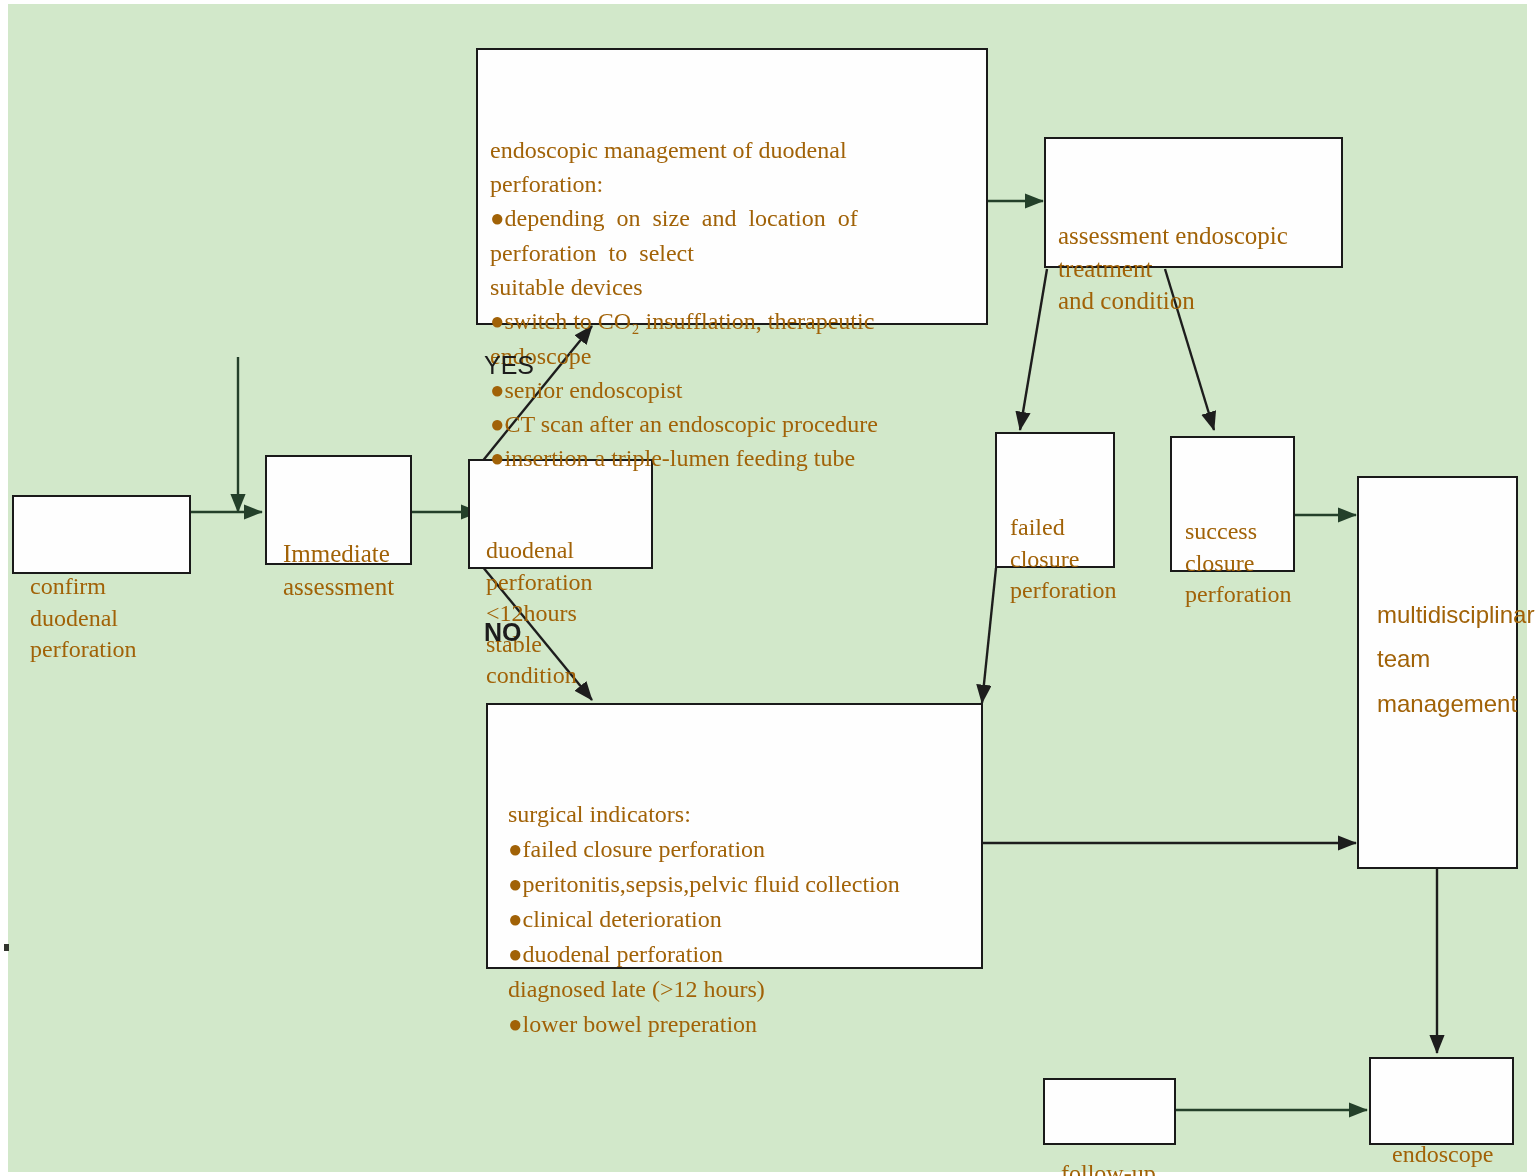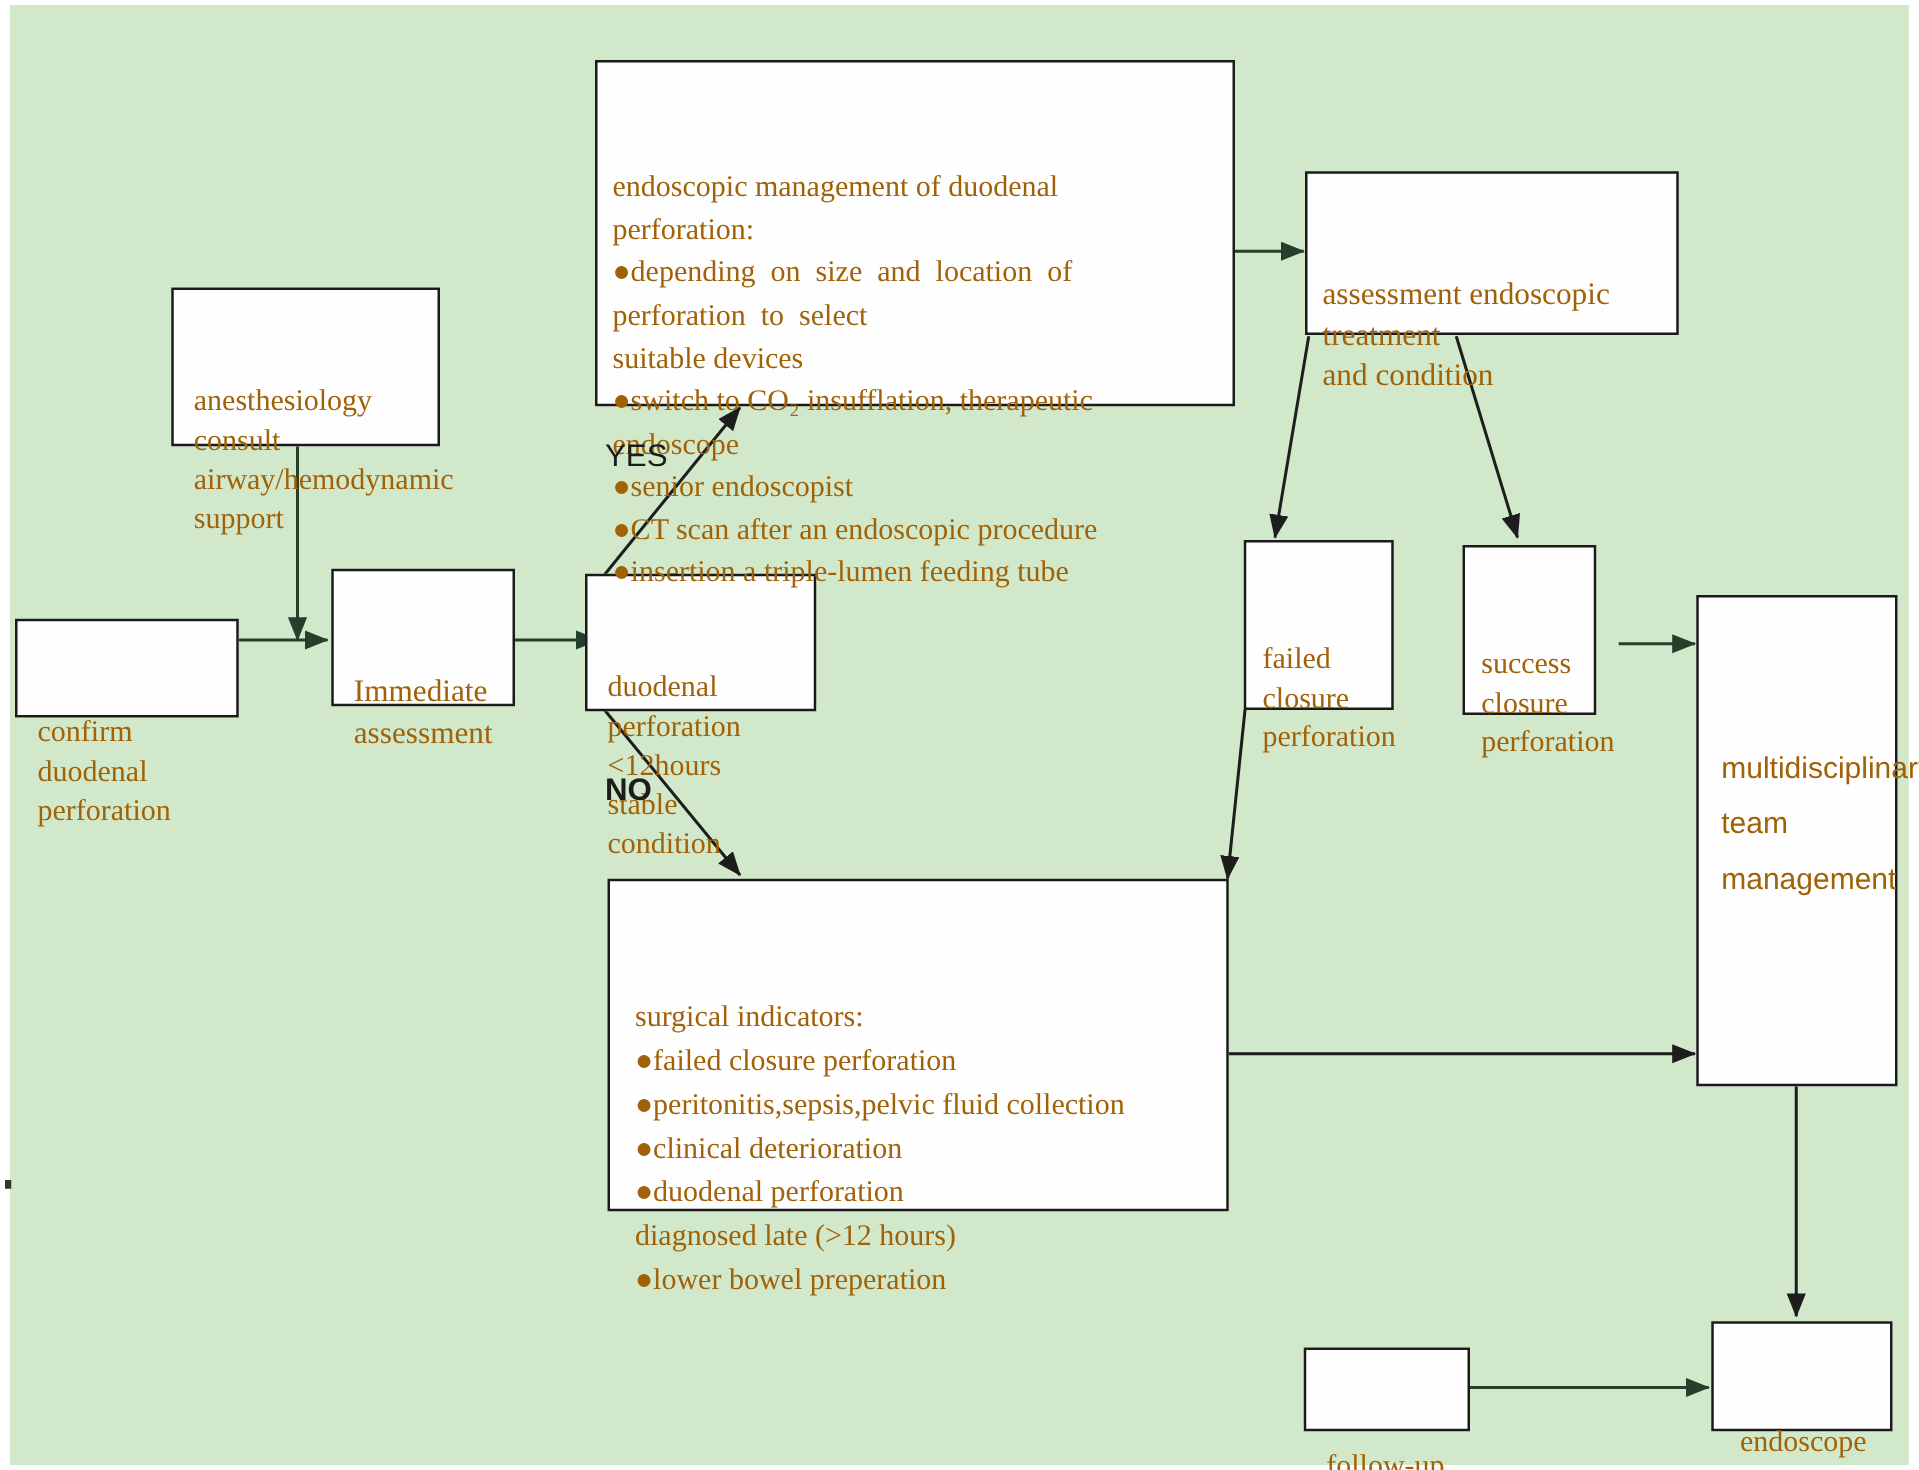--- a/index.html
+++ b/index.html
@@ -104,25 +104,20 @@
     <path class="lnk-d" d="M1437,869 L1437,1053" marker-end="url(#arwd)"></path>
 
     <path class="lnk" d="M1175,1110 L1367,1110" marker-end="url(#arw)"></path>
   </svg>
 
   <div class="node pad-a" style="left:12px; top:451px; width:179px; height:79px;margin-top:44px;">
     <span class="txt">confirm  duodenal
 perforation</span>
   </div>
 
-  <div class="node pad-a" style="left:137px; top:230px; width:215px; height:127px;">
-    <span class="txt">anesthesiology consult
-airway/hemodynamic
-support</span>
-  </div>
 
   <div class="node pad-b" style="left:265px; top:455px; width:147px; height:110px;">
     <span class="txt">Immediate
 assessment</span>
   </div>
 
   <div class="node pad-a" style="left:468px; top:459px; width:185px; height:110px;">
     <span class="txt">duodenal  perforation
 &lt;12hours
 stable condition</span>
@@ -142,21 +137,21 @@
     <span class="txt">assessment endoscopic  treatment
 and condition</span>
   </div>
 
   <div class="node pad-a" style="left:995px; top:432px; width:120px; height:136px; padding:16px 8px 8px 13px;">
     <span class="txt">failed
 closure
 perforation</span>
   </div>
 
-  <div class="node pad-a" style="left:1170px; top:436px; width:107px; height:136px; padding:16px 16px 8px 13px;">
+  <div class="node pad-a" style="left:1170px; top:436px; width:125px; height:136px; padding:16px 16px 8px 13px;">
     <span class="txt">success
 closure
 perforation</span>
   </div>
 
   <div class="node" style="left:486px; top:703px; width:497px; height:266px; padding:22px 9px 8px 20px; font-size:24px; line-height:1.46;">
     <span class="txt">surgical indicators:
 ●failed closure perforation
 ●peritonitis,sepsis,pelvic fluid collection
 ●clinical deterioration

